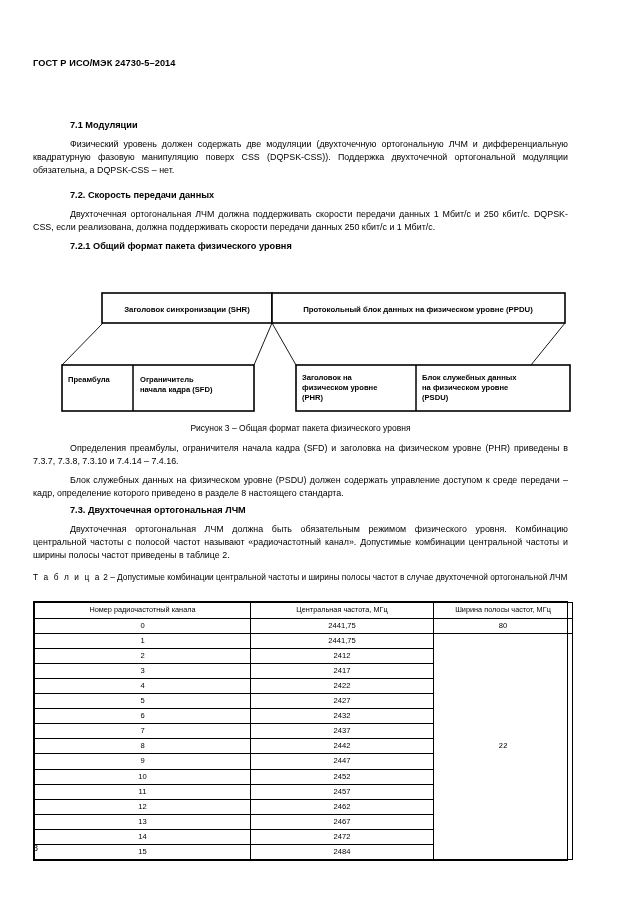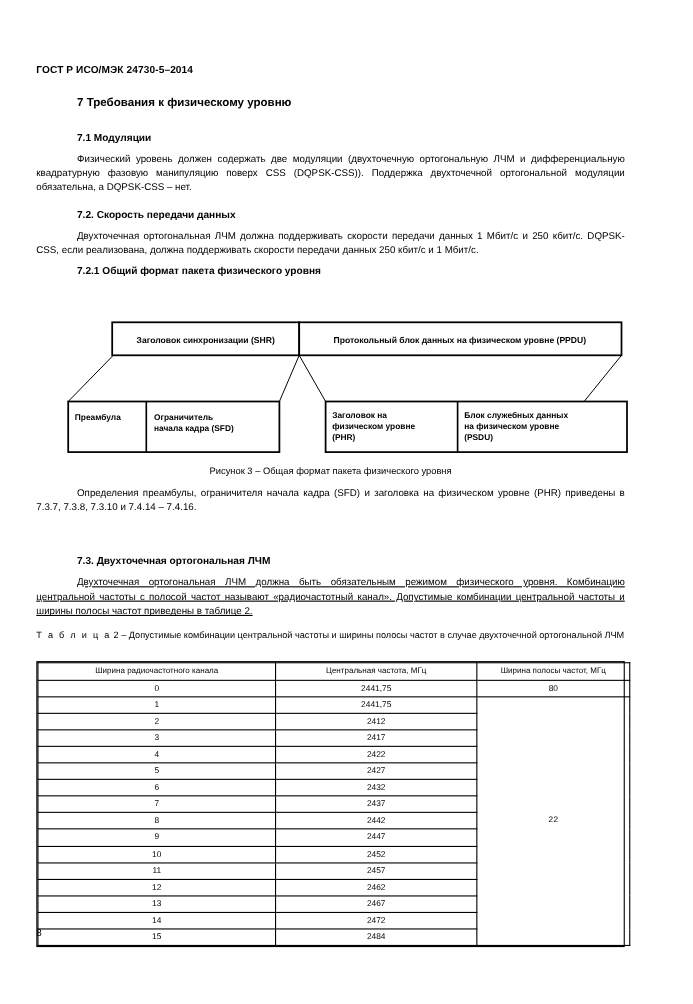--- a/index.html
+++ b/index.html
@@ -127,21 +127,20 @@
     font-size: 9px;
   }
 </style>
 </head>
 <body>
 
 <div class="page">
 
   <div class="running-head">ГОСТ Р ИСО/МЭК 24730-5–2014</div>
 
-  <div class="h1" style="top:87px;">7 Требования к физическому уровню</div>
 
   <div class="h2" style="top:120px;">7.1 Модуляции</div>
 
   <div class="para" style="top:138px;">Физический уровень должен содержать две модуляции (двухточечную ортогональную ЛЧМ и дифференциальную квадратурную фазовую манипуляцию поверх CSS (DQPSK-CSS)). Поддержка двухточечной ортогональной модуляции обязательна, а DQPSK-CSS – нет.</div>
 
   <div class="h2" style="top:190px;">7.2. Скорость передачи данных</div>
 
   <div class="para" style="top:208px;">Двухточечная ортогональная ЛЧМ должна поддерживать скорости передачи данных 1 Мбит/с и 250 кбит/с. DQPSK-CSS, если реализована, должна поддерживать скорости передачи данных 250 кбит/с и 1 Мбит/с.</div>
 
   <div class="h2" style="top:241px;">7.2.1 Общий формат пакета физического уровня</div>
@@ -178,34 +177,35 @@
 
         <text x="362" y="89" font-family="Liberation Sans, sans-serif" font-size="7.6" font-weight="bold" fill="#000"><tspan x="362">Блок служебных данных</tspan><tspan x="362" dy="10">на физическом уровне</tspan><tspan x="362" dy="10">(PSDU)</tspan></text>
       </g>
     </svg>
   </div>
 
   <div class="fig-caption">Рисунок 3 – Общая формат пакета физического уровня</div>
 
   <div class="para" style="top:442px;">Определения преамбулы, ограничителя начала кадра (SFD) и заголовка на физическом уровне (PHR) приведены в 7.3.7, 7.3.8, 7.3.10 и 7.4.14 – 7.4.16.</div>
 
+  <div class="para" style="top:474px;">Блок служебных данных на физическом уровне (PSDU) должен содержать управление доступом к среде передачи – кадр, определение которого приведено в разделе 8 настоящего стандарта.</div>
 
   <div class="h2" style="top:505px;">7.3. Двухточечная ортогональная ЛЧМ</div>
 
-  <div class="para" style="top:523px;text-decoration:underline;">Двухточечная ортогональная ЛЧМ должна быть обязательным режимом физического уровня. Комбинацию центральной частоты с полосой частот называют «радиочастотный канал». Допустимые комбинации центральной частоты и ширины полосы частот приведены в таблице 2.</div>
+  <div class="para" style="top:523px;">Двухточечная ортогональная ЛЧМ должна быть обязательным режимом физического уровня. Комбинацию центральной частоты с полосой частот называют «радиочастотный канал». Допустимые комбинации центральной частоты и ширины полосы частот приведены в таблице 2.</div>
 
   <div class="tbl-caption" style="top:571px;">
     <span class="sp">Т а б л и ц а</span><span>&nbsp;</span><span>2</span><span> – Допустимые комбинации центральной частоты и ширины полосы частот в случае двухточечной ортогональной ЛЧМ</span>
   </div>
 
   <div class="tbl-wrap">
     <table class="freq">
       <thead>
         <tr>
-          <th class="c1">Ширина радиочастотного канала</th>
+          <th class="c1">Номер радиочастотный канала</th>
           <th class="c2">Центральная частота, МГц</th>
           <th class="c3">Ширина полосы частот, МГц</th>
         </tr>
       </thead>
       <tbody id="freq-body">
           <tr>
             <td class="c1">0</td>
             <td class="c2">2441,75</td>
             <td class="c3">80</td>
           </tr>

